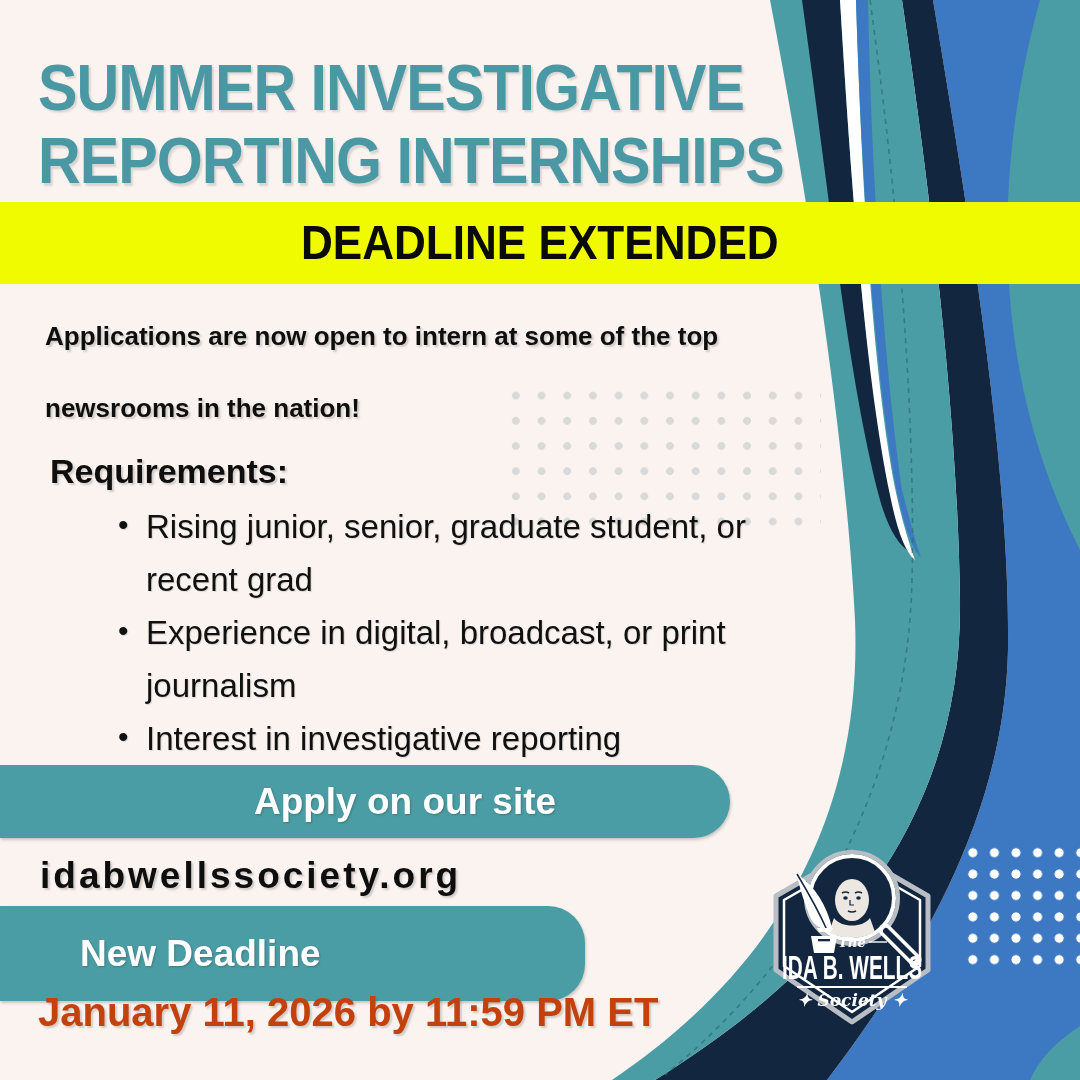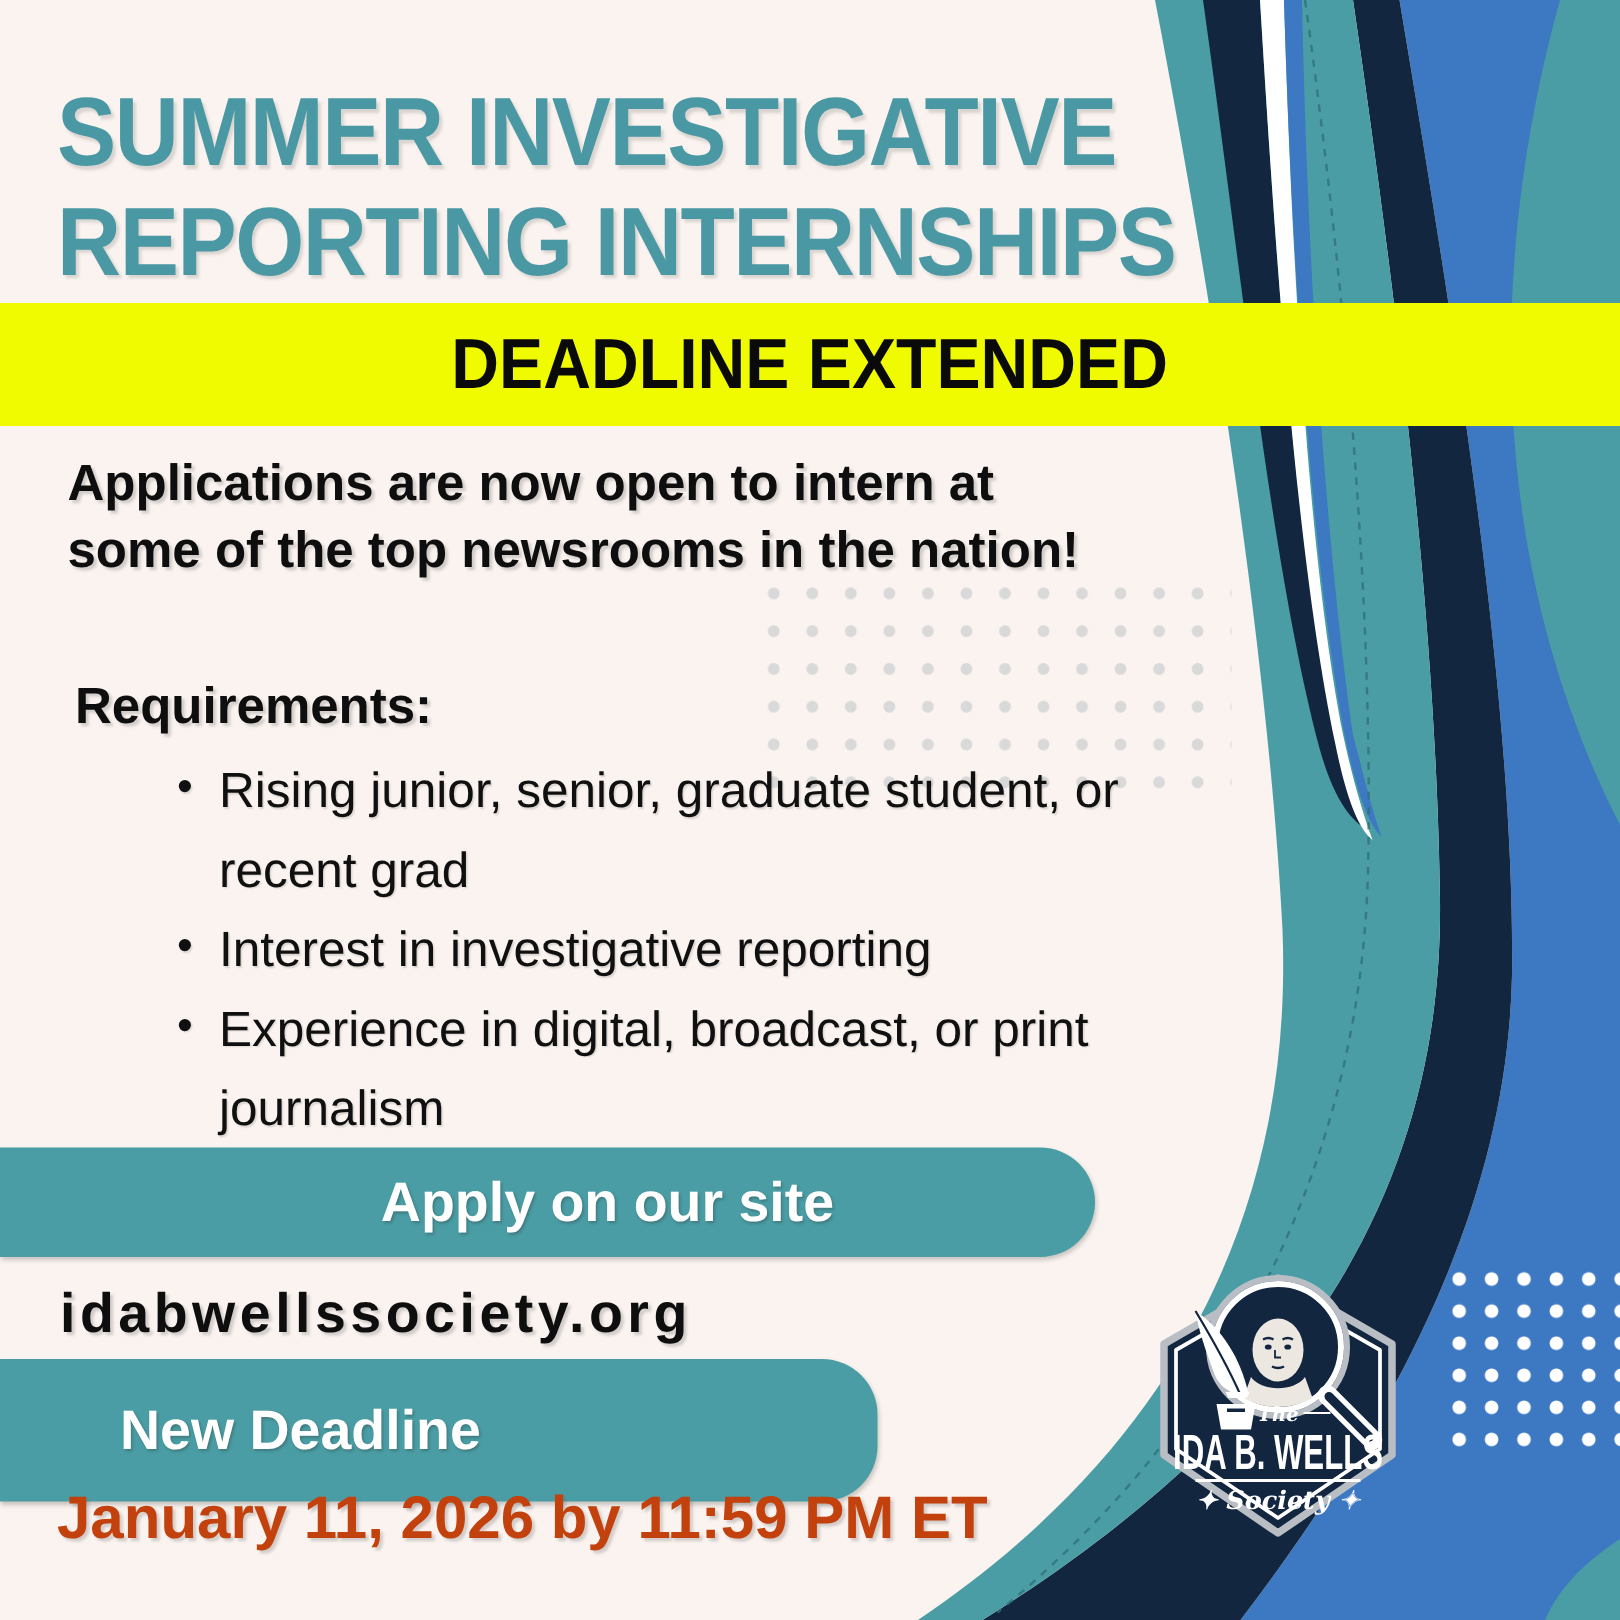--- a/index.html
+++ b/index.html
@@ -25,21 +25,21 @@
     text-shadow:2px 2px 2px rgba(120,120,120,0.25);}
 
   
   .banner{position:absolute;left:0;top:202px;width:1080px;height:82px;z-index:5;
     background:#f0fb00;display:flex;align-items:center;justify-content:center;text-align:center;}
   .banner span{color:#0a0a0a;font-weight:bold;font-size:45px;letter-spacing:0px;
     transform:scale(0.98,1.05);}
 
   
   .intro{position:absolute;left:45px;top:300px;width:680px;z-index:4;
-    color:#0e0e0e;font-weight:bold;font-size:34px;line-height:45px;
+    color:#0e0e0e;font-weight:bold;font-size:26px;line-height:72px;
     text-shadow:2px 2px 2px rgba(100,100,100,0.28);}
   .req-head{position:absolute;left:50px;top:452px;z-index:4;color:#0e0e0e;
     font-weight:bold;font-size:34px;text-shadow:2px 2px 2px rgba(100,100,100,0.28);}
   .req-list{position:absolute;left:78px;top:500px;width:715px;z-index:4;margin:0;
     padding:0 0 0 32px;color:#101010;font-size:33px;line-height:53px;list-style:none;}
   .req-list li{position:relative;text-shadow:1px 1px 1px rgba(100,100,100,0.2);margin-left:36px;}
   .req-list li::before{content:"\2022";position:absolute;left:-28px;top:-2px;font-size:30px;}
 
   
   .pill{position:absolute;left:0;background:#4a9da4;z-index:4;
@@ -96,22 +96,22 @@
 
   <div class="banner">
     <span>DEADLINE EXTENDED</span>
   </div>
 
   <div class="intro">Applications are now open to intern at some of the top newsrooms in the nation!</div>
 
   <div class="req-head">Requirements:</div>
   <ul class="req-list">
     <li>Rising junior, senior, graduate student, or recent grad</li>
+    <li>Experience in digital, broadcast, or print journalism</li>
     <li>Interest in investigative reporting</li>
-    <li>Experience in digital, broadcast, or print journalism</li>
   </ul>
 
   <div class="pill pill-apply">
     <span>Apply on our site</span>
   </div>
   <div class="website">idabwellssociety.org</div>
   <div class="pill pill-deadline">
     <span>New Deadline</span>
   </div>
   <div class="deadline-date">January 11, 2026 by 11:59 PM ET</div>

